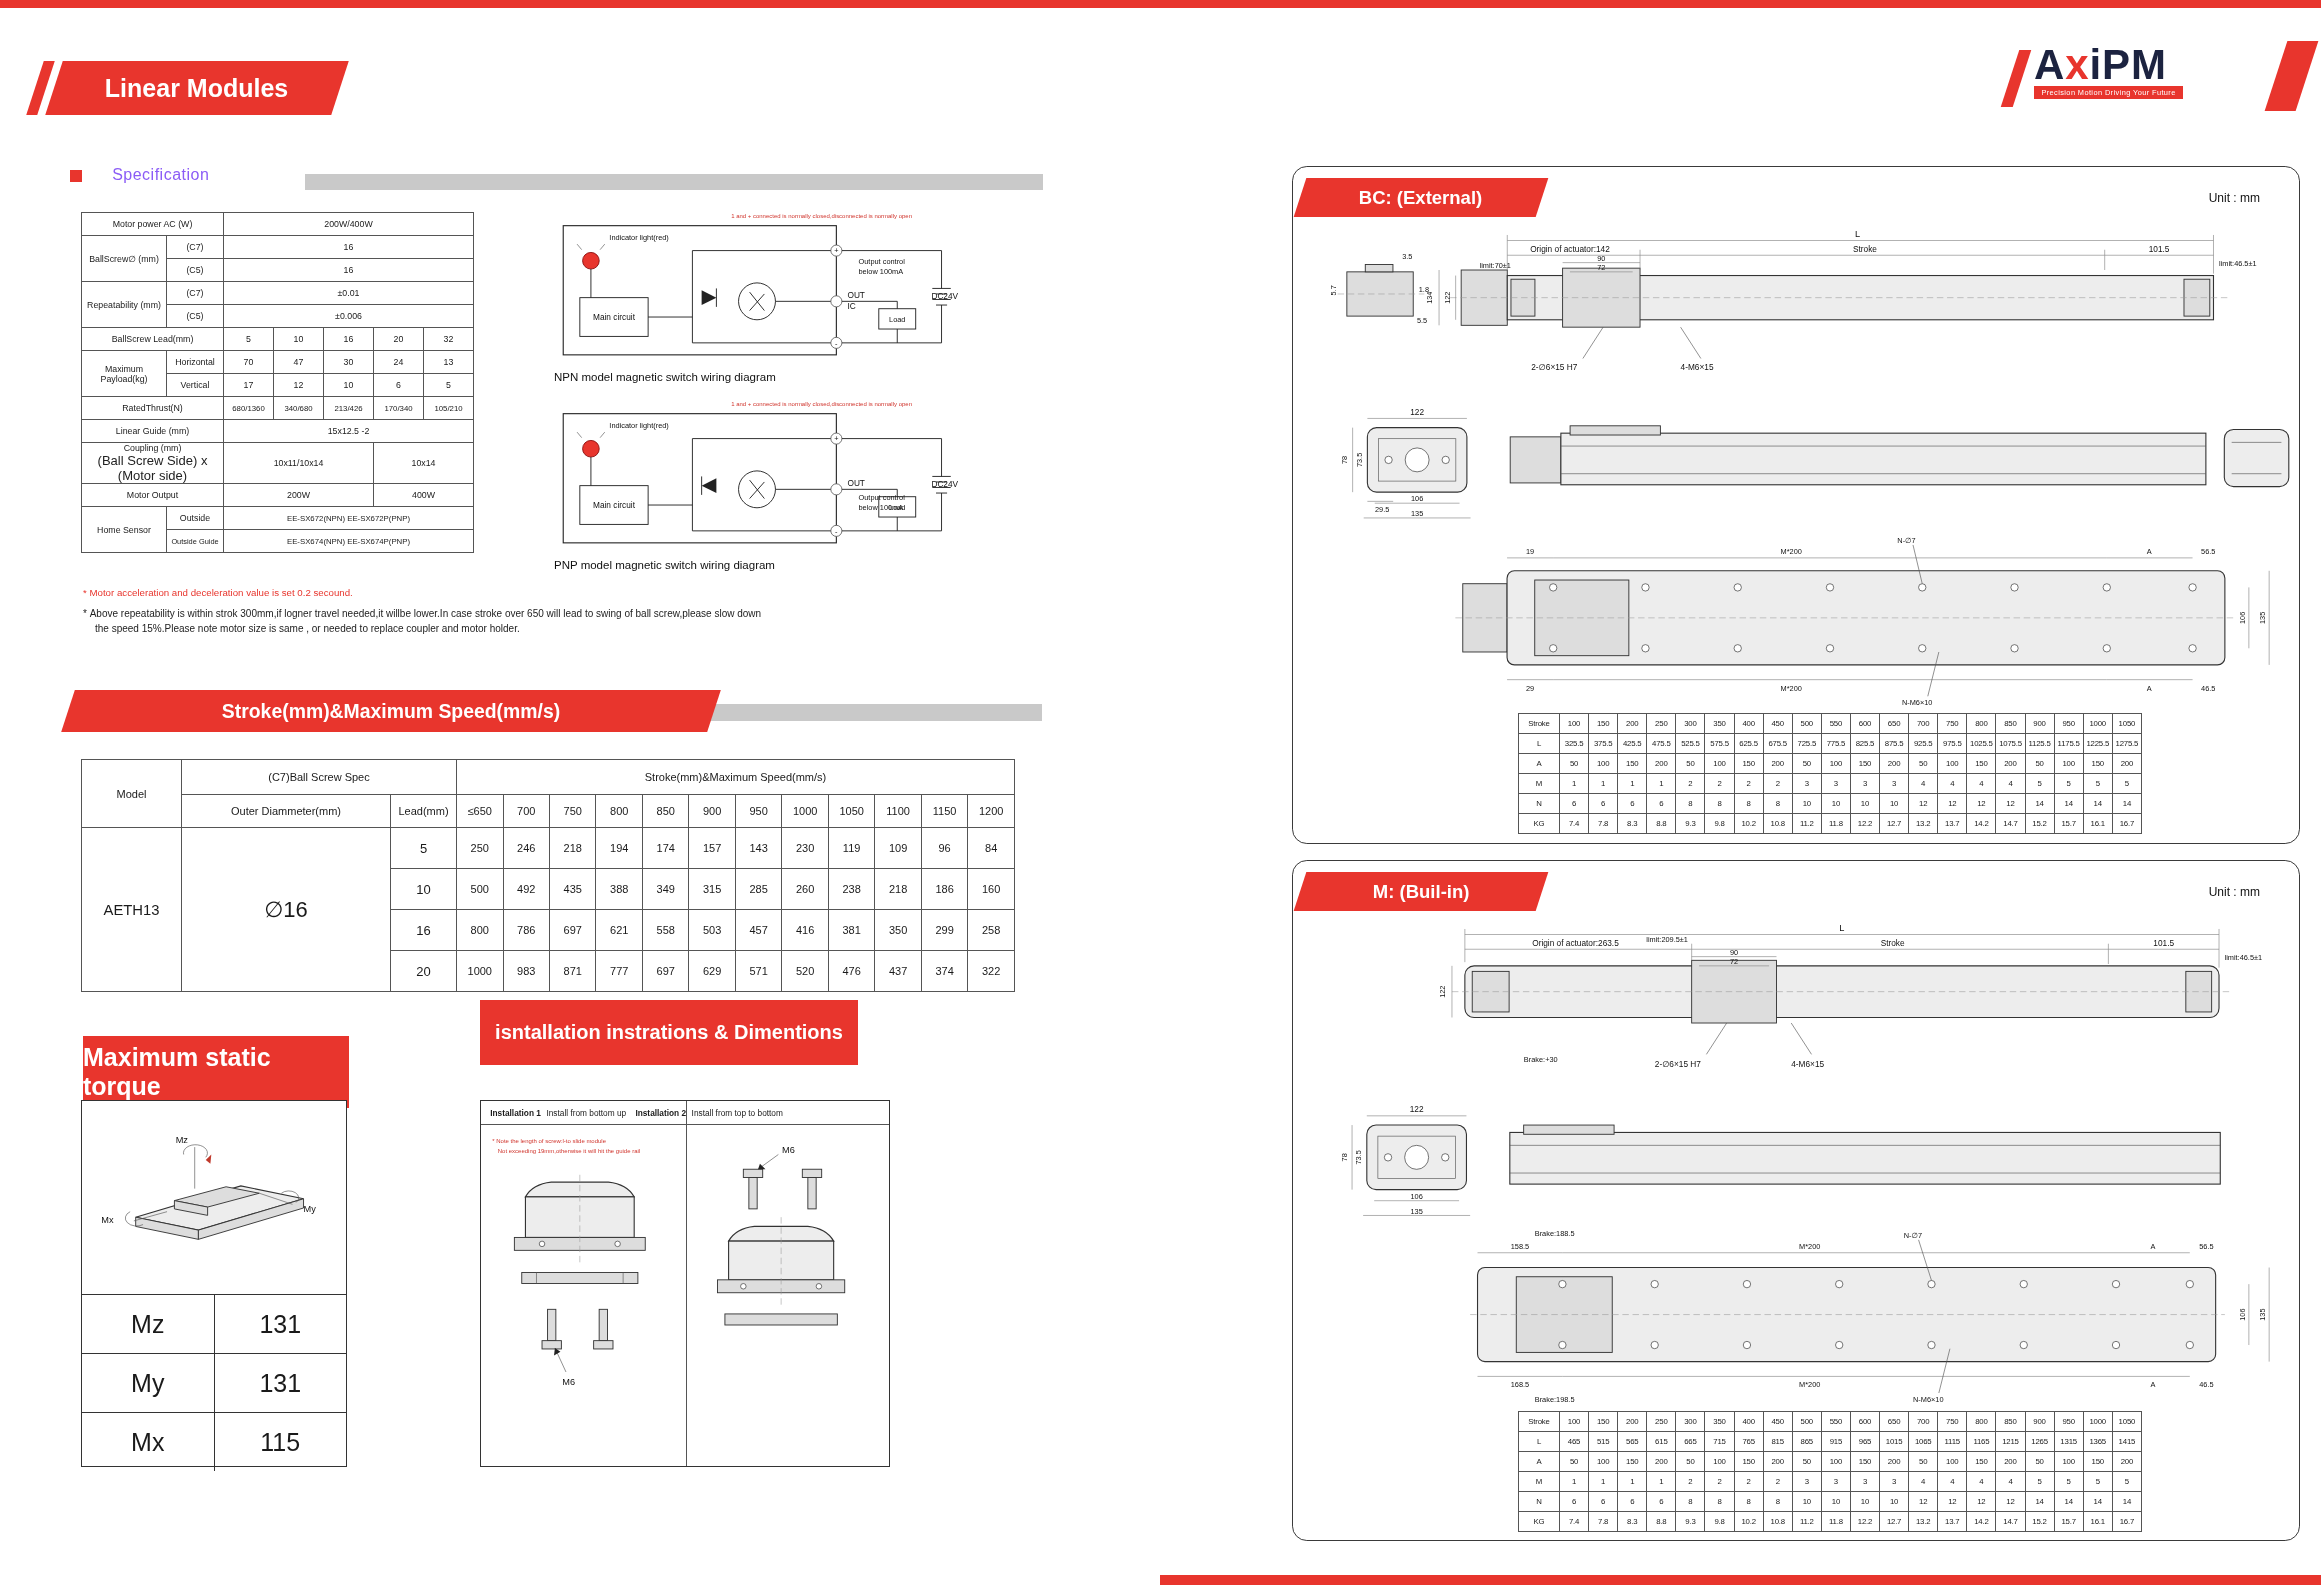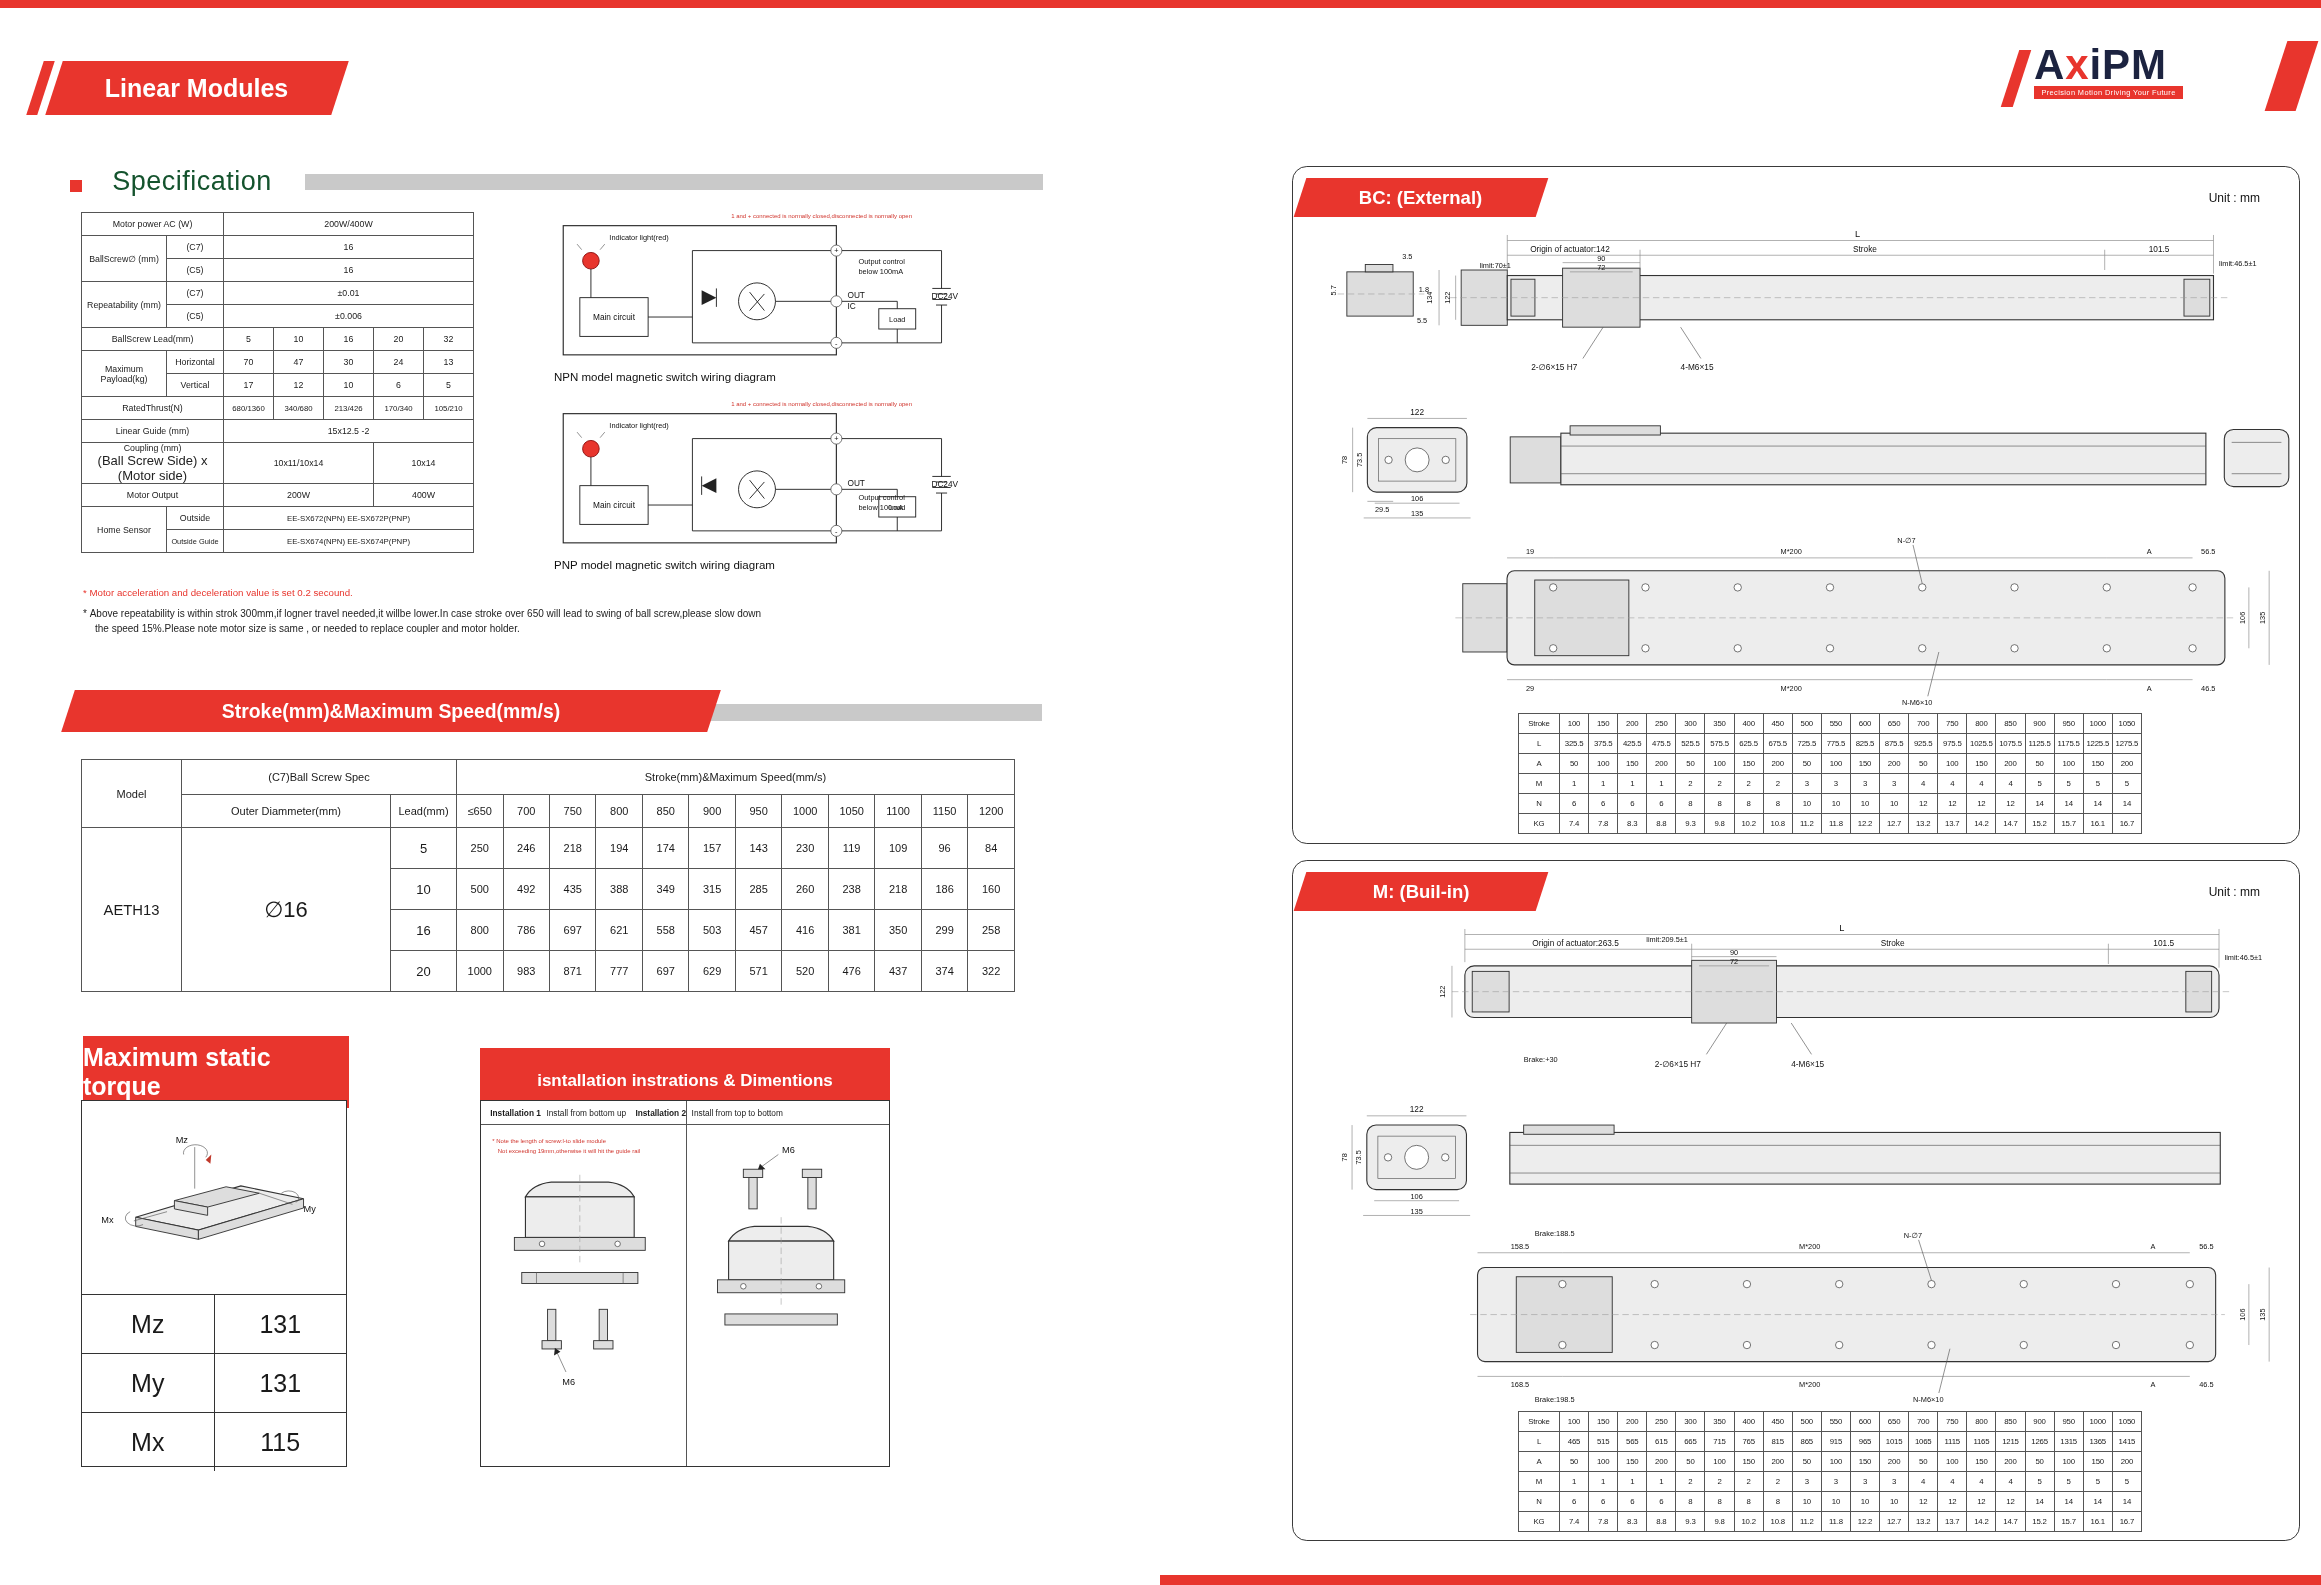--- a/index.html
+++ b/index.html
@@ -4,21 +4,21 @@
 <style>
 *{margin:0;padding:0;box-sizing:border-box}
 body{font-family:"Liberation Sans",sans-serif;background:#f4f4f4;color:#1a1a1a}
 .page{position:relative;width:2321px;height:1586px;background:#ffffff;overflow:hidden}
 .abs{position:absolute}
 .redbar{background:#e8352d}
 .banner{background:#e8352d;transform:skewX(-18deg);display:flex;align-items:center;justify-content:center;color:#fff;font-weight:bold}
 .banner>span{transform:skewX(18deg);display:inline-block;white-space:nowrap}
 .rectbanner{background:#e8352d;display:flex;align-items:center;justify-content:center;color:#fff;font-weight:bold}
 .graybar{background:#c9c9c9}
-.spec-heading{color:#14532d;font-size:27px;letter-spacing:0.5px}
+.spec-heading{color:#8b5cf6;font-size:16px;letter-spacing:0.5px}
 .redsq{display:inline-block;width:12px;height:12px;background:#e8352d;margin-right:26px;vertical-align:middle}
 table{border-collapse:collapse;table-layout:fixed;background:#fff}
 td,th{border:0.9px solid #555;text-align:center;font-weight:normal;overflow:hidden}
 .spec-table{width:393px;font-size:8.8px}
 .spec-table tr{height:23px}
 .spec-table tr.tall{height:19px}
 .spec-table .lbl{font-size:8.8px;padding:0 1.8px}
 .sub2{font-size:13px;color:#222}
 .speed-table{width:934px}
 .speed-table td{font-size:11px}
@@ -414,21 +414,21 @@
     <div class="torq-row">
         <div class="c">My</div>
         <div class="c">131</div>
       </div>
     <div class="torq-row">
         <div class="c">Mx</div>
         <div class="c">115</div>
       </div>
   </div>
 
-  <div class="abs rectbanner" style="left:480px;top:1048px;width:410px;height:65px;font-size:17px">
+  <div class="abs rectbanner" style="left:480px;top:1000px;width:378px;height:65px;font-size:20px">
     <span>isntallation  instrations &amp; Dimentions</span>
   </div>
   <div class="inst-box" style="left:480px;top:1100px;width:410px;height:367px">
     <div class="inst-head">
       <span class="ttl">Installation 1</span>
       <span>Install from bottom up</span>
       <span class="ttl" style="">Installation 2</span>
       <span>Install from top to bottom</span>
     </div>
     <div class="inst-col-divider"></div>

